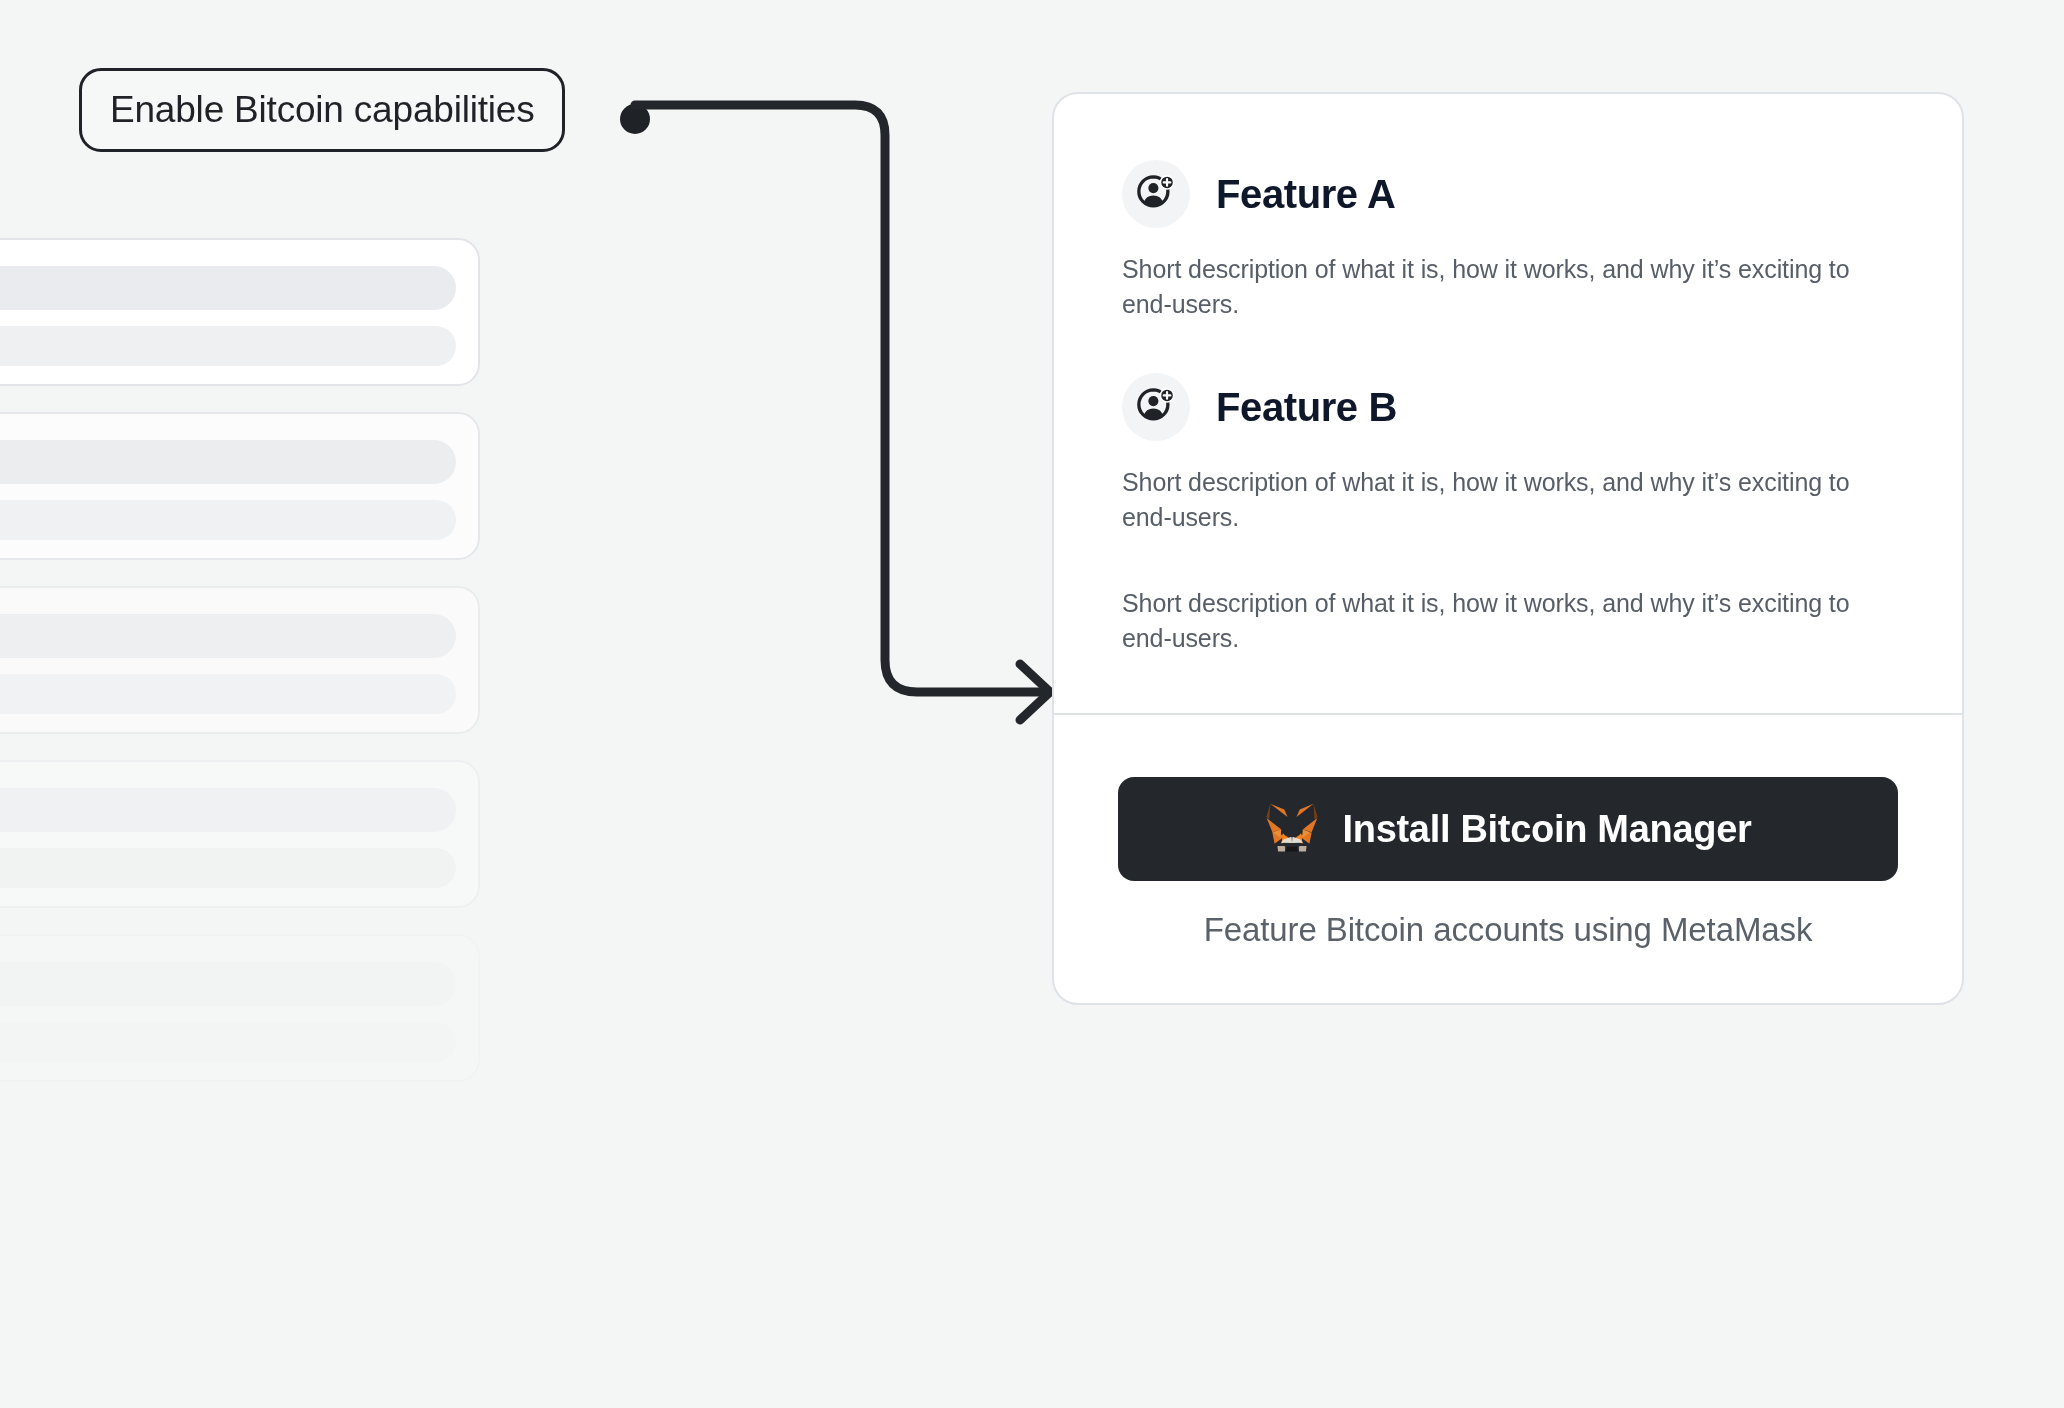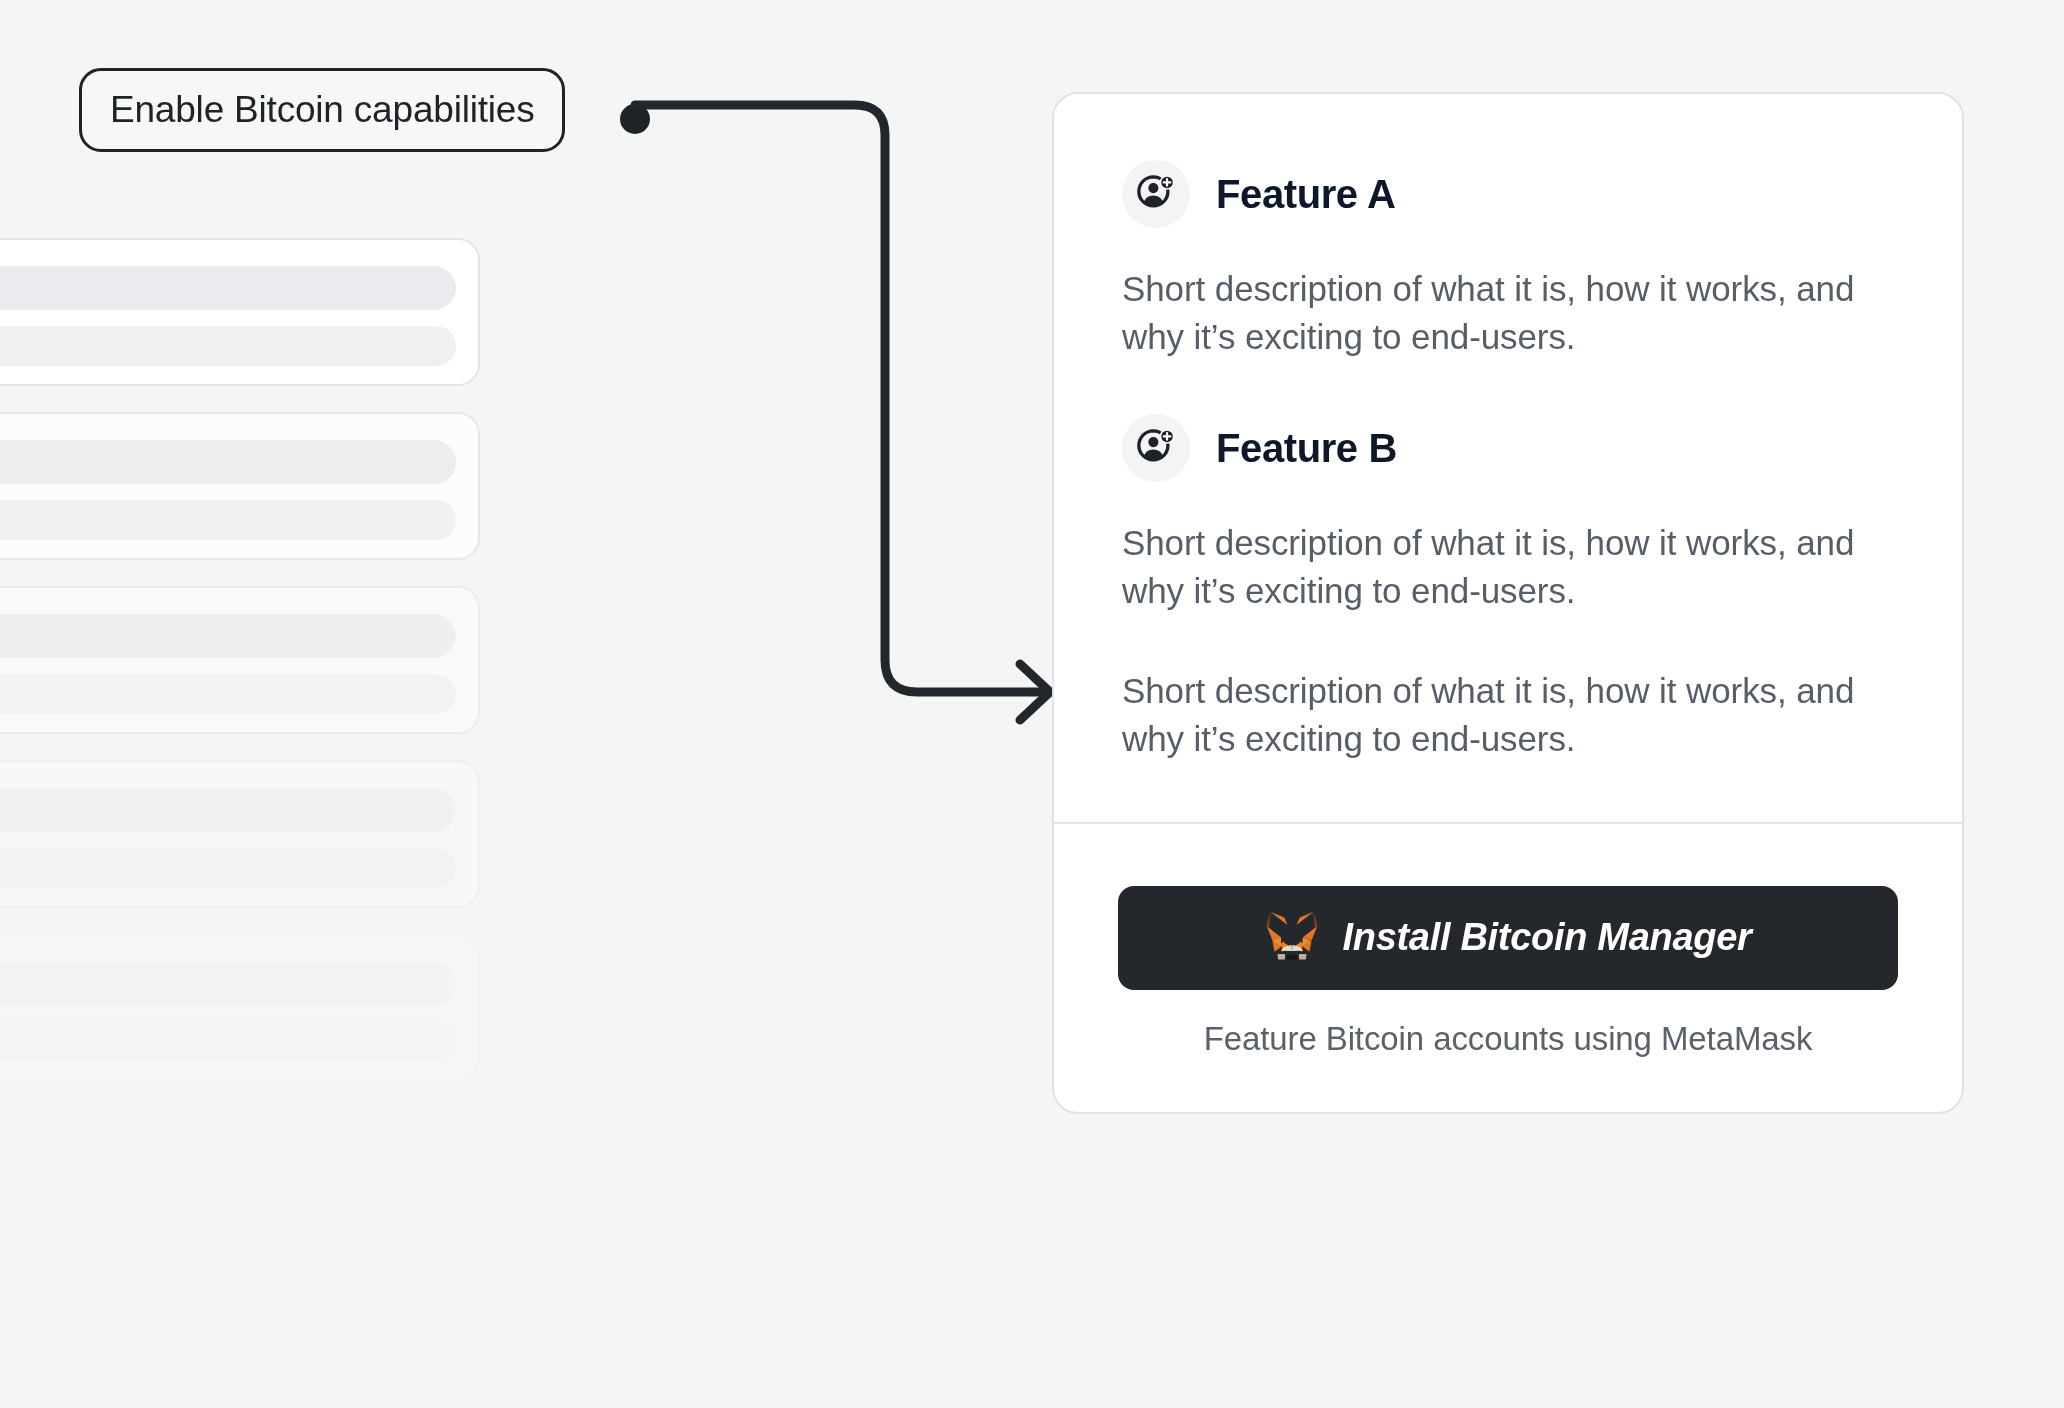--- a/index.html
+++ b/index.html
@@ -121,23 +121,23 @@
     justify-content: center;
   }
   .feature-title {
     font-size: 40px;
     font-weight: bold;
     color: #0f172a;
     letter-spacing: -0.4px;
     line-height: 1;
   }
   .feature-desc {
-    margin-top: 37px;
+    margin-top: 24px;
     max-width: 800px;
-    font-size: 35px;
+    font-size: 25px;
     line-height: 1.38;
     color: #575e67;
     letter-spacing: -0.1px;
   }
 
   #card-divider {
     height: 2px;
     background: #dfe2e6;
     width: 100%;
   }
@@ -152,21 +152,20 @@
     justify-content: center;
     gap: 22px;
     width: 100%;
     box-sizing: border-box;
     height: 104px;
     background: #24282c;
     border: none;
     border-radius: 16px;
     cursor: pointer;
     padding: 0;
-    font-style: italic;
   }
   #install-button-label {
     font-family: "Liberation Sans", sans-serif;
     font-size: 38px;
     font-weight: bold;
     color: #ffffff;
     letter-spacing: -0.3px;
   }
   #install-caption {
     margin-top: 30px;

